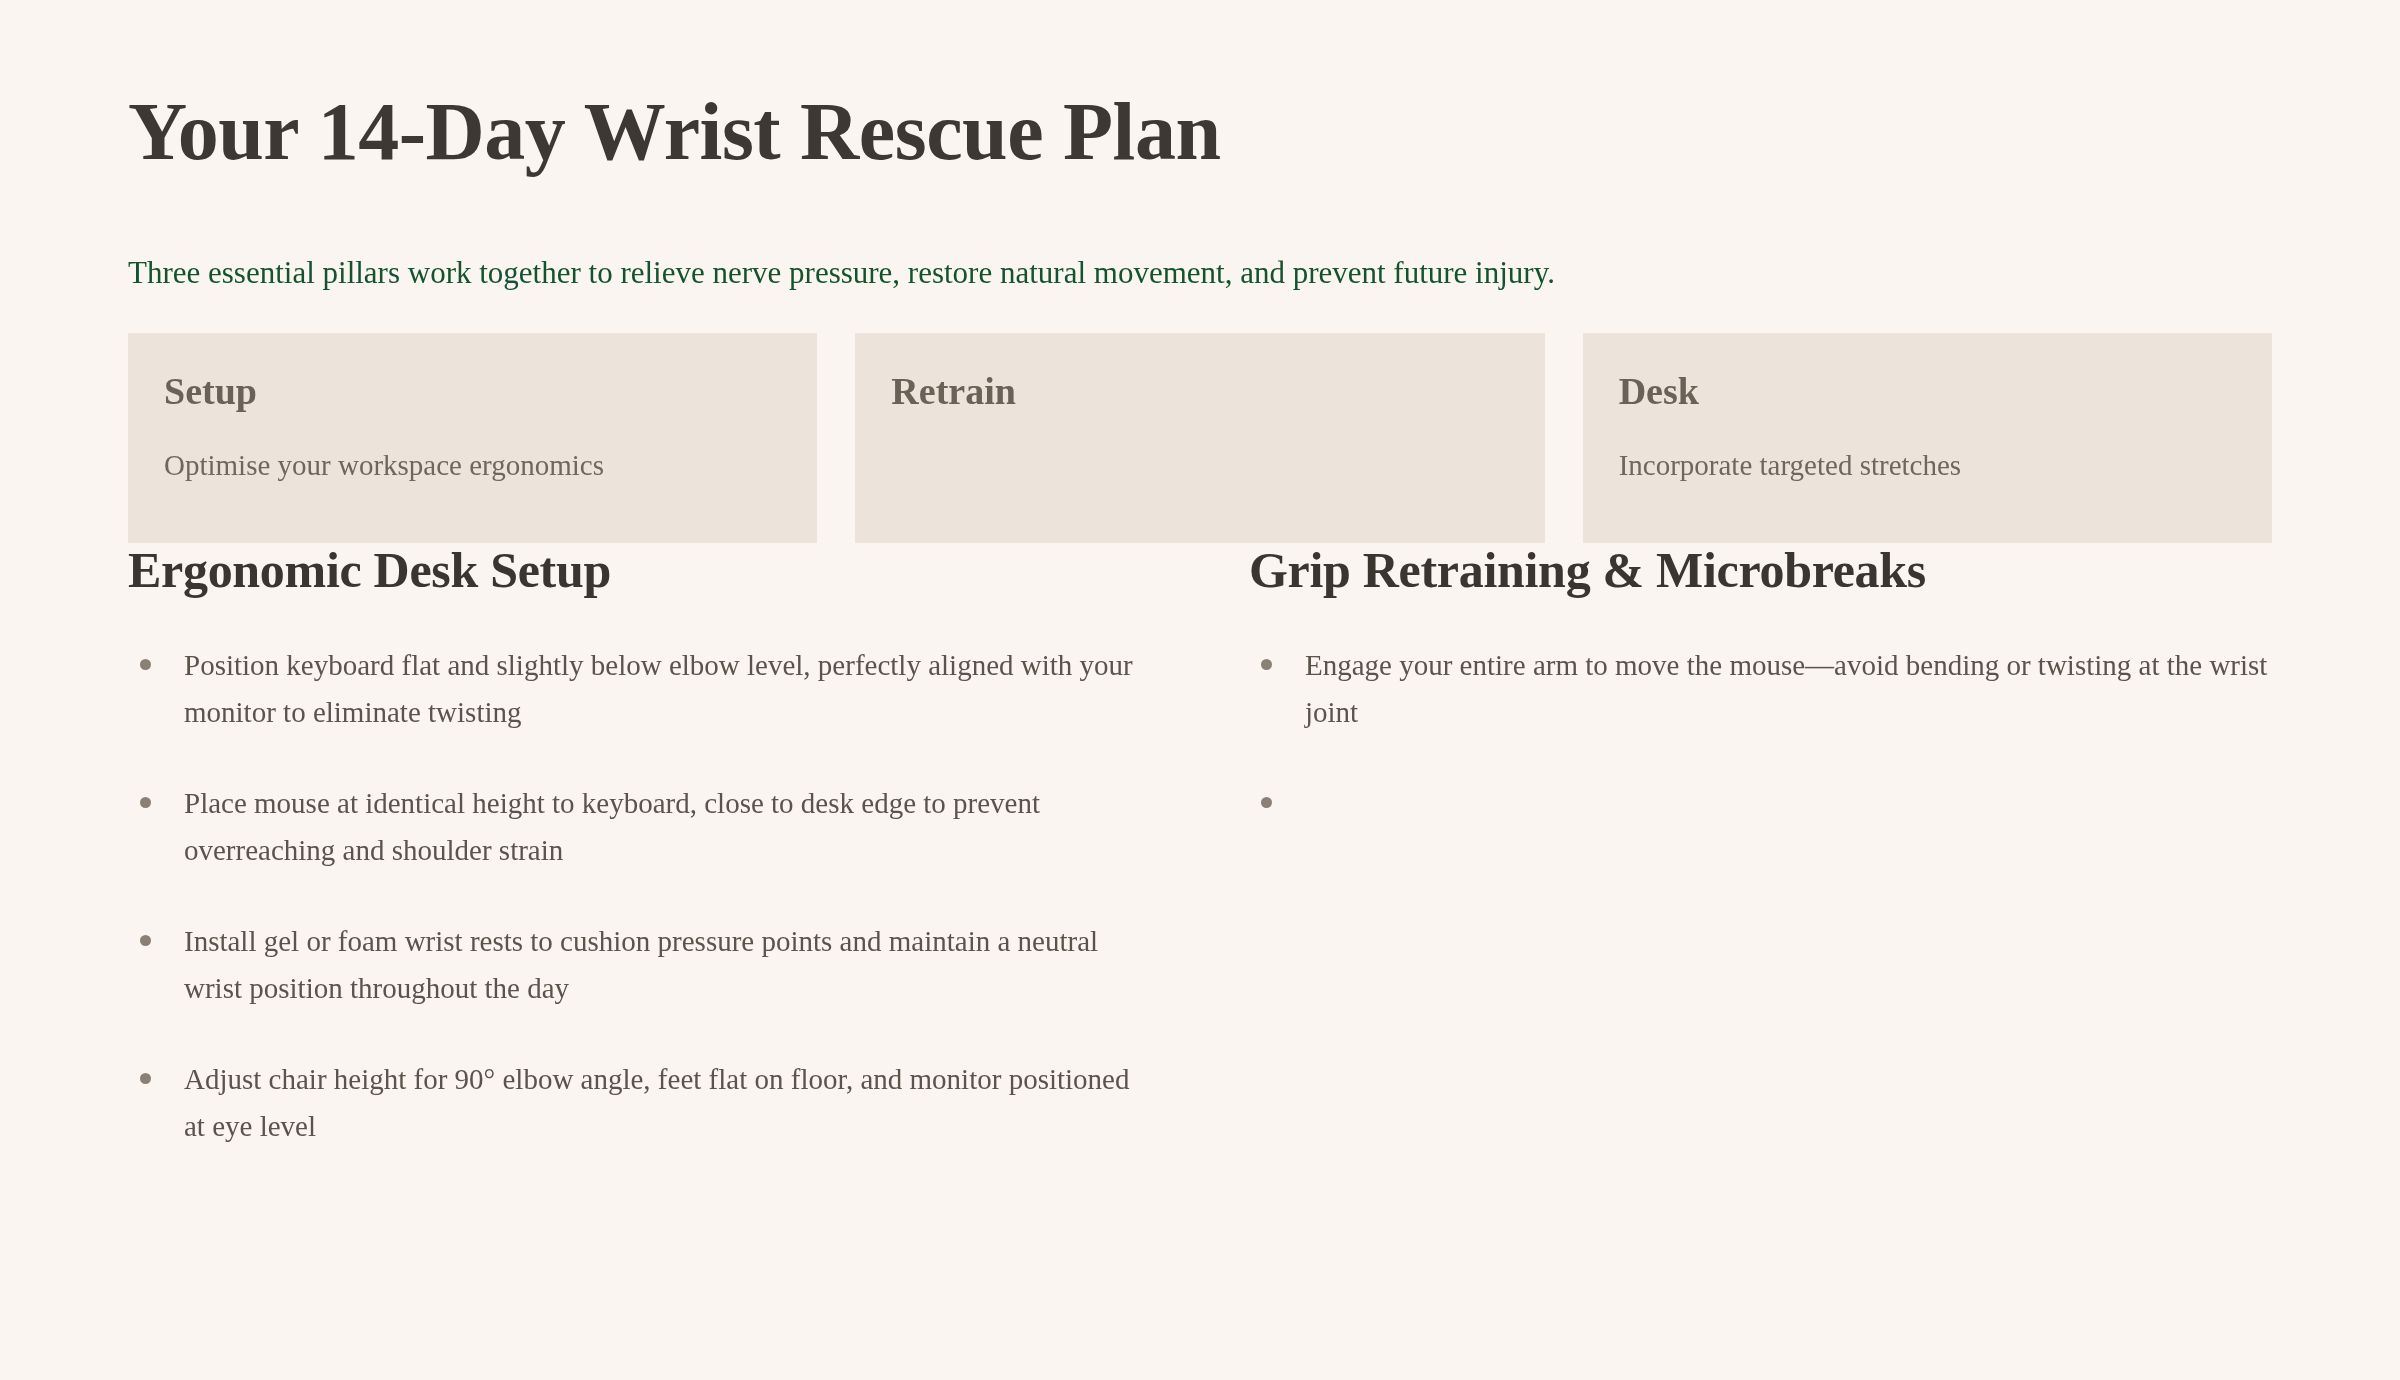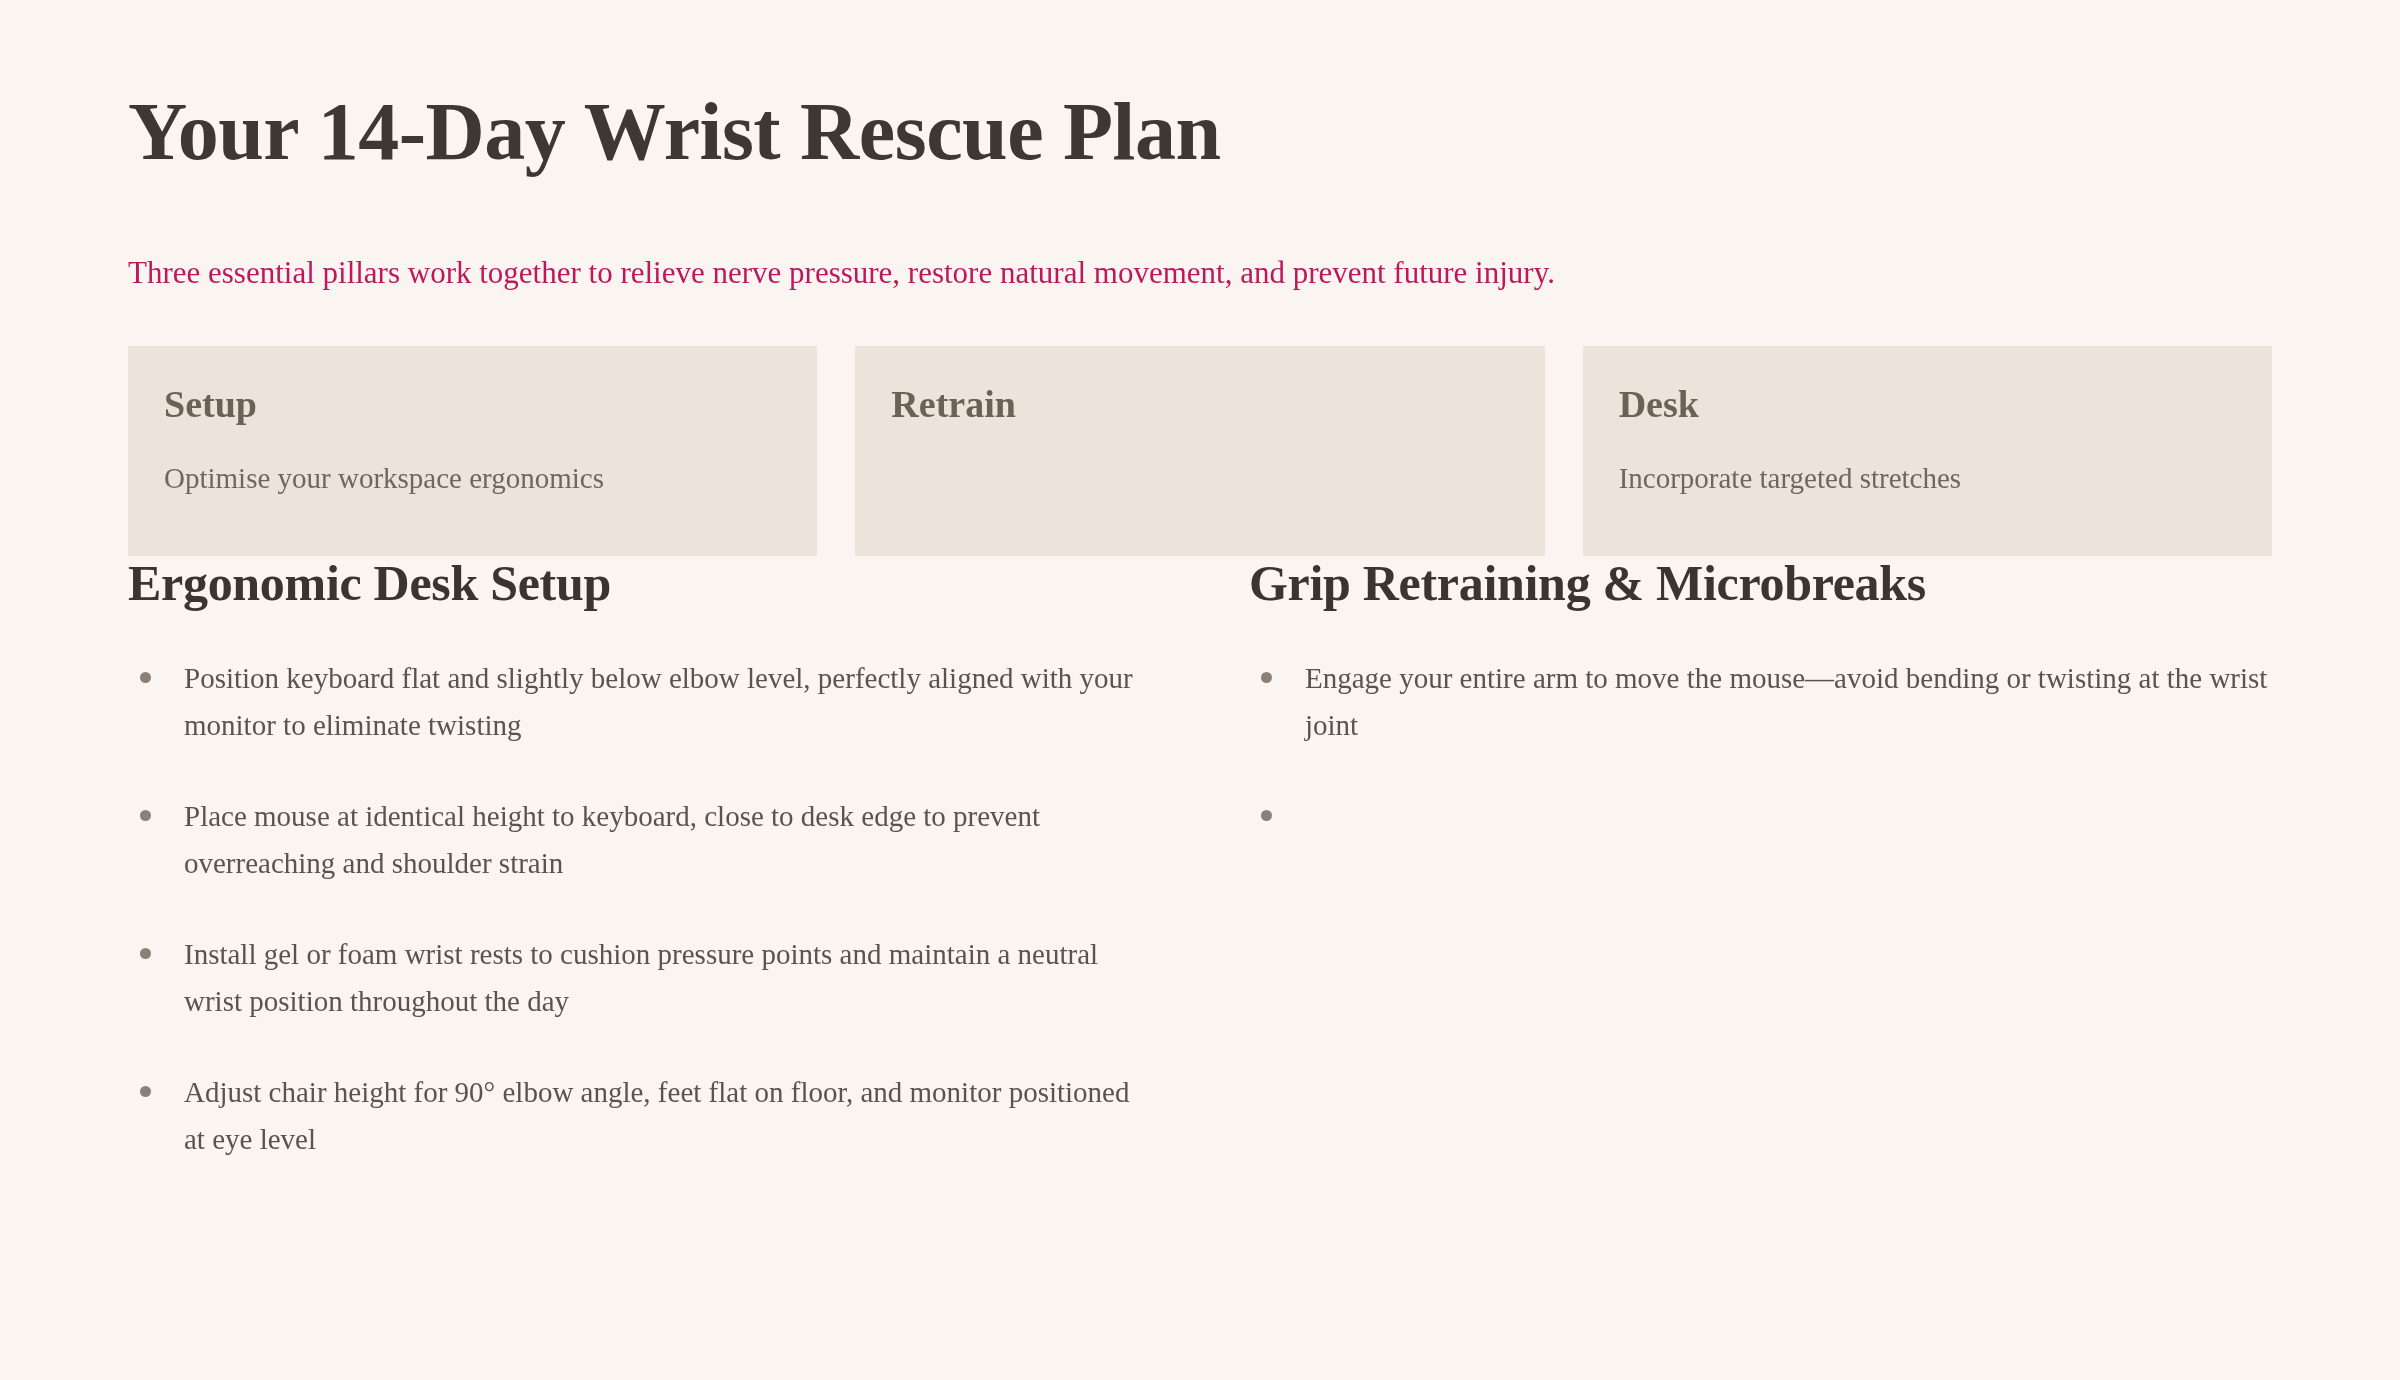--- a/index.html
+++ b/index.html
@@ -31,31 +31,31 @@
     letter-spacing: -0.5px;
     color: #3d3833;
     margin: 0;
     padding-top: 88px;
     line-height: 1.08;
   }
 
   .page-subtitle {
     font-size: 31px;
     font-weight: 400;
-    color: #be185d;
+    color: #14532d;
     margin: 0;
     padding-top: 74px;
     line-height: 1.4;
   }
 
   
   .pillars {
     display: flex;
     gap: 38px;
-    margin-top: 52px;
+    margin-top: 39px;
   }
 
   .pillar-card {
     flex: 1 1 0;
     background: #ece4da;
     padding: 38px 36px 44px 36px;
     min-height: 210px;
   }
 
   .pillar-title {

